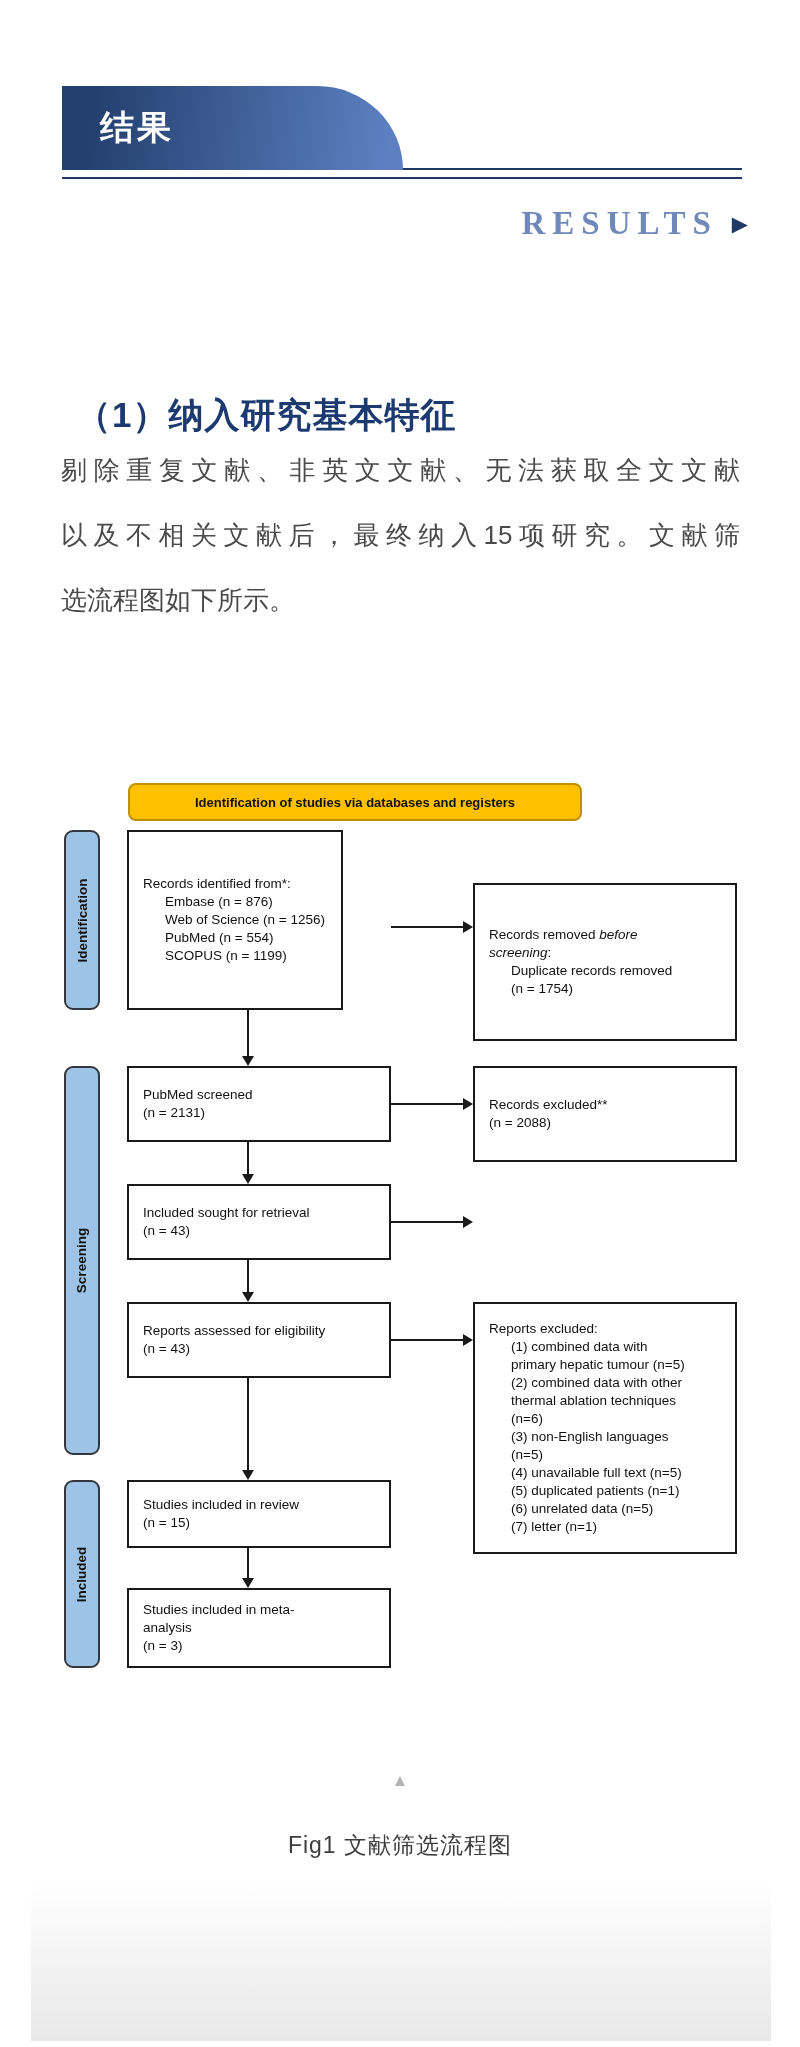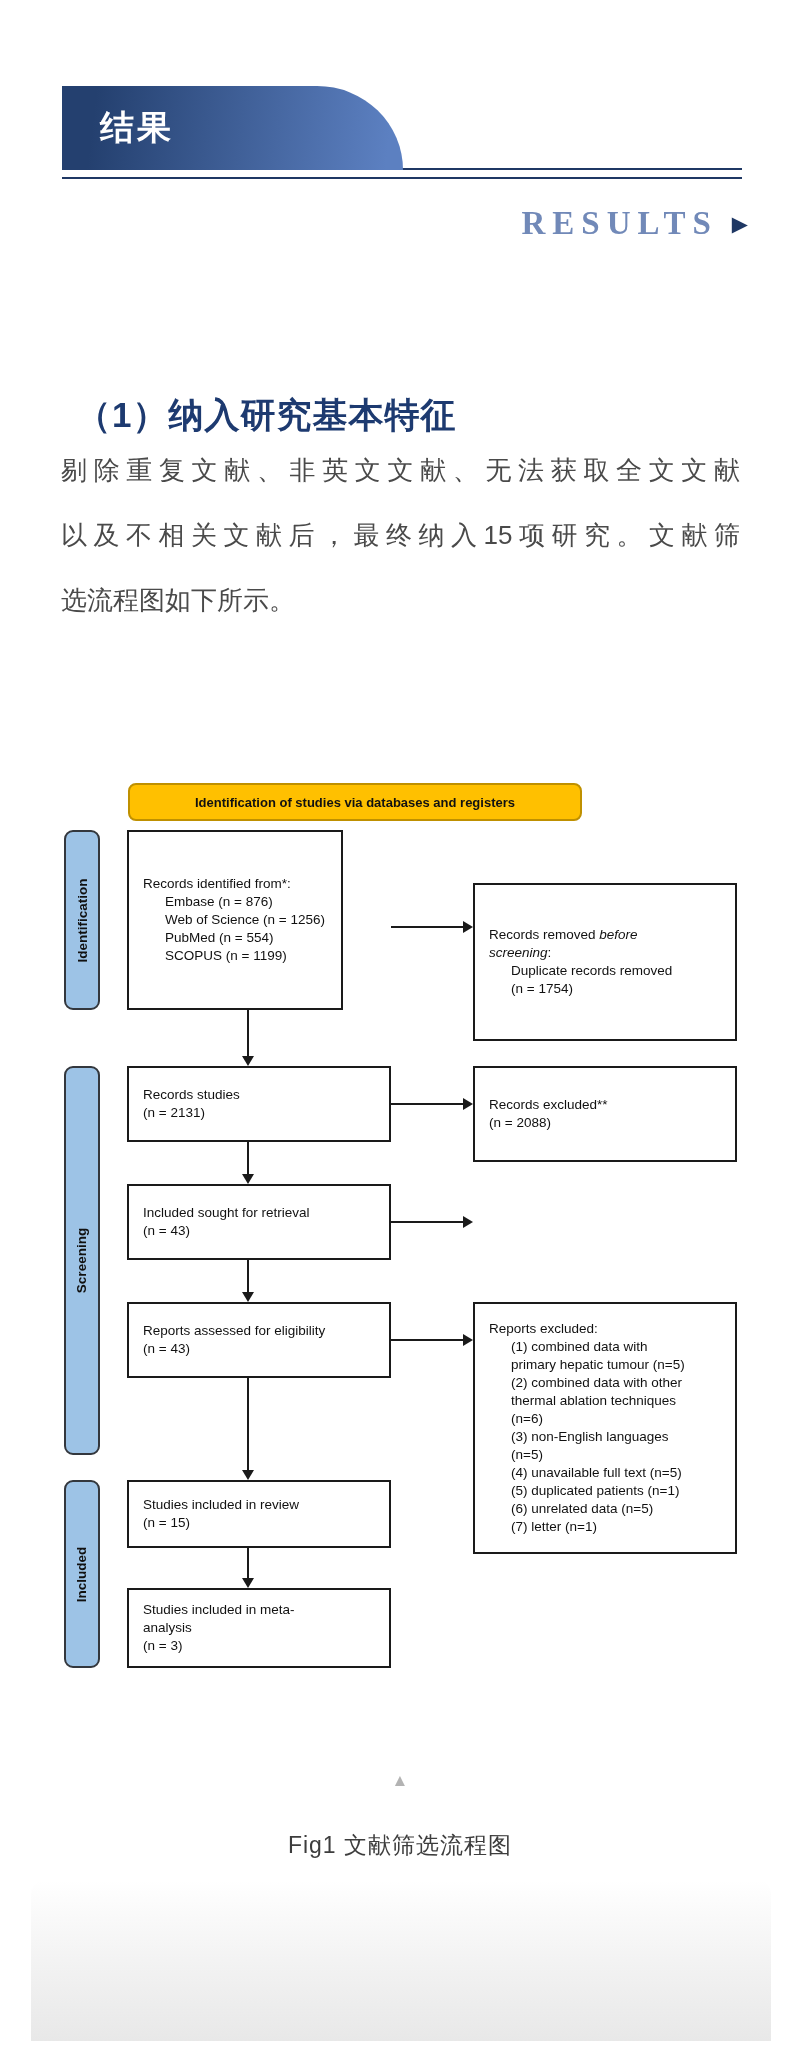--- a/index.html
+++ b/index.html
@@ -100,21 +100,21 @@
     <div class="indent">SCOPUS (n = 1199)</div>
   </div>
   <div class="flow-box" style="left:473px;top:848px;width:264px;height:158px;margin-top:35px;">
     <div><span>Records removed </span><span class="it">before</span></div>
     <div><span class="it">screening</span><span>:</span></div>
     <div class="indent">Duplicate records removed</div>
     <div class="indent">(n = 1754)</div>
   </div>
 
   <div class="flow-box" style="left:127px;top:1066px;width:264px;height:76px;">
-    <div>Records studies</div>
+    <div>PubMed screened</div>
     <div>(n = 2131)</div>
   </div>
   <div class="flow-box" style="left:473px;top:1066px;width:264px;height:96px;">
     <div>Records excluded**</div>
     <div>(n = 2088)</div>
   </div>
 
   <div class="flow-box" style="left:127px;top:1184px;width:264px;height:76px;">
     <div>Included sought for retrieval</div>
     <div>(n = 43)</div>

